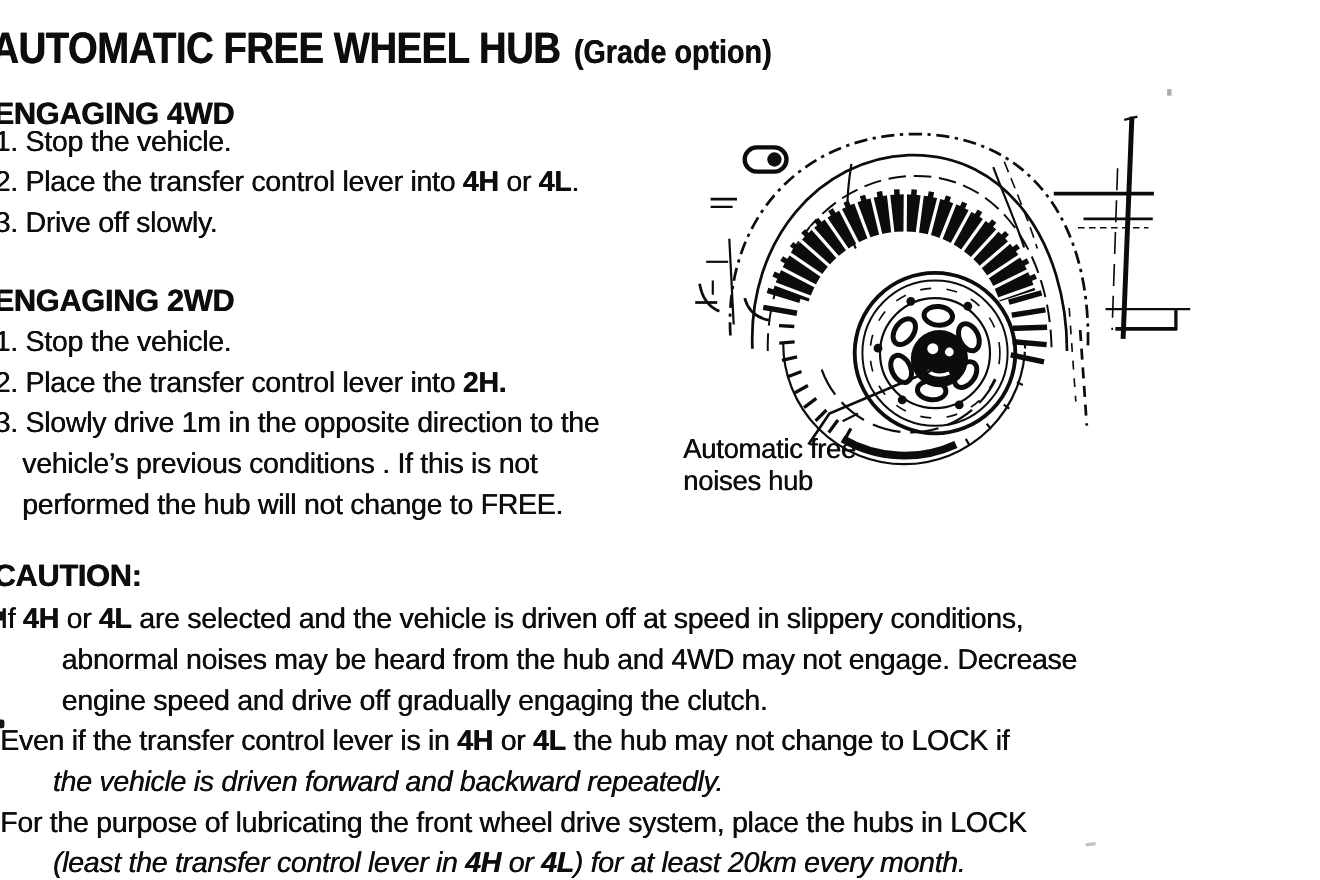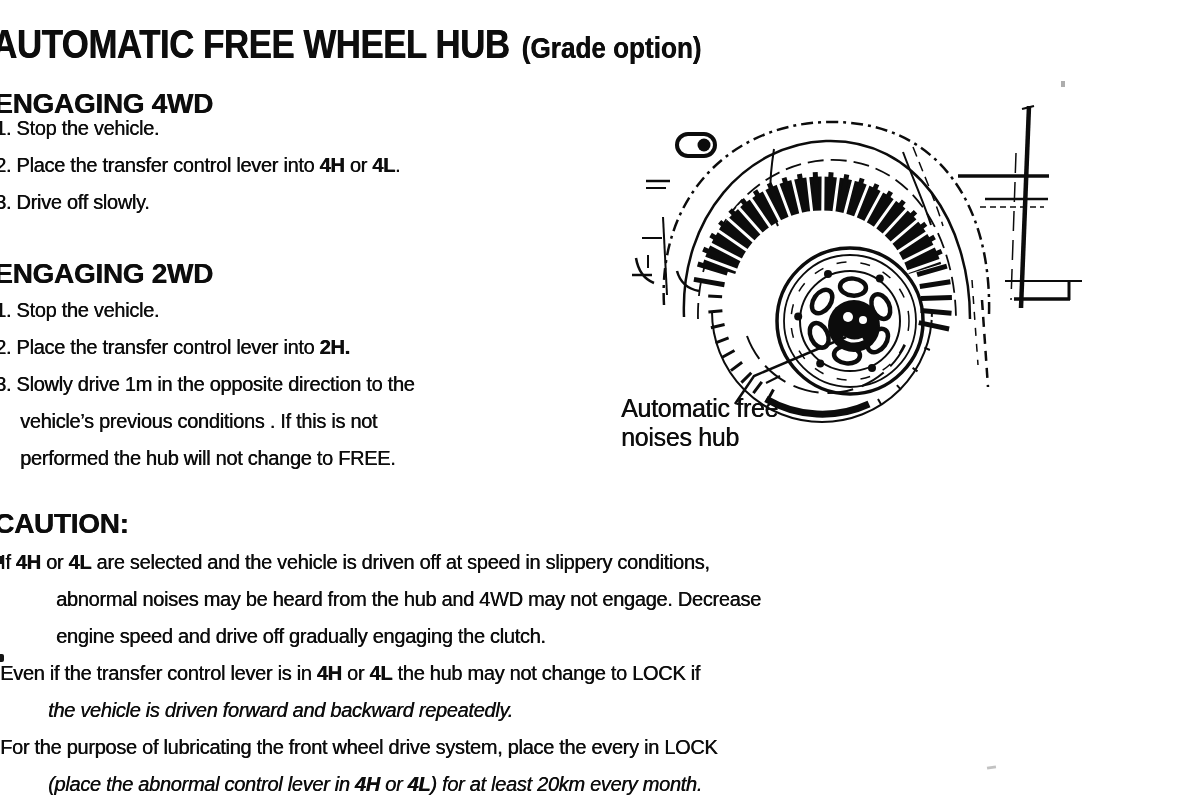--- a/index.html
+++ b/index.html
@@ -12,21 +12,21 @@
   #title{top:22px;left:-8px;}
   #title .scale{transform:scaleX(0.87);transform-origin:0 0;white-space:nowrap;}
   .title-main{font-size:40px;font-weight:bold;letter-spacing:-0.5px;text-shadow:0.6px 0 0 currentColor;}
   .title-suffix{font-size:30px;font-weight:bold;margin-left:14px;text-shadow:0.5px 0 0 currentColor;}
   
   .sect-h{font-size:28px;font-weight:bold;white-space:nowrap;letter-spacing:-0.3px;text-shadow:0.5px 0 0 currentColor;}
   #h-4wd{top:88px;left:-6px;}
   #h-2wd{top:258px;left:-6px;}
   #h-caution{top:508px;left:-6px;}
   
-  .tblock{font-size:20px;}
+  .tblock{font-size:26px;}
   .tline{display:block;white-space:nowrap;height:37px;line-height:37px;}
   #list-4wd{top:110px;left:0;}
   #list-2wd{top:292px;left:0;}
   #caution-body{top:544px;left:0;}
   .ind-n{margin-left:-5px;}
   .ind-c{margin-left:20px;}
   .ind-f{}
   .ind-m{margin-left:56px;}
   .ind-g{margin-left:48px;font-style:italic;}
   
@@ -69,22 +69,22 @@
       <div class="tline ind-c"><span>performed the hub will not change to FREE.</span></div>
     </div>
 
   <div id="h-caution" class="abs sect-h">CAUTION:</div>
   <div id="caution-body" class="abs tblock ink">
       <div class="tline ind-f"><span>If </span><span class="b">4H</span><span> or </span><span class="b">4L</span><span> are selected and the vehicle is driven off at speed in slippery conditions,</span></div>
       <div class="tline ind-m"><span>abnormal noises may be heard from the hub and 4WD may not engage. Decrease</span></div>
       <div class="tline ind-m"><span>engine speed and drive off gradually engaging the clutch.</span></div>
       <div class="tline ind-f"><span>Even if the transfer control lever is in </span><span class="b">4H</span><span> or </span><span class="b">4L</span><span> the hub may not change to LOCK if</span></div>
       <div class="tline ind-g"><span>the vehicle is driven forward and backward repeatedly.</span></div>
-      <div class="tline ind-f"><span>For the purpose of lubricating the front wheel drive system, place the every in LOCK</span></div>
-      <div class="tline ind-g"><span>(place the abnormal control lever in </span><span class="b">4H</span><span> or </span><span class="b">4L</span><span>) for at least 20km every month.</span></div>
+      <div class="tline ind-f"><span>For the purpose of lubricating the front wheel drive system, place the hubs in LOCK</span></div>
+      <div class="tline ind-g"><span>(least the transfer control lever in </span><span class="b">4H</span><span> or </span><span class="b">4L</span><span>) for at least 20km every month.</span></div>
     </div>
   <div id="bullet-1" class="abs bullet-sliver"></div>
   <div id="bullet-2" class="abs bullet-sliver"></div>
 
   <div id="speck-1" class="abs"></div>
   <div id="speck-2" class="abs"></div>
 
   <div id="figure-label" class="abs ink">
     <div>Automatic free</div>
     <div>noises hub</div>

